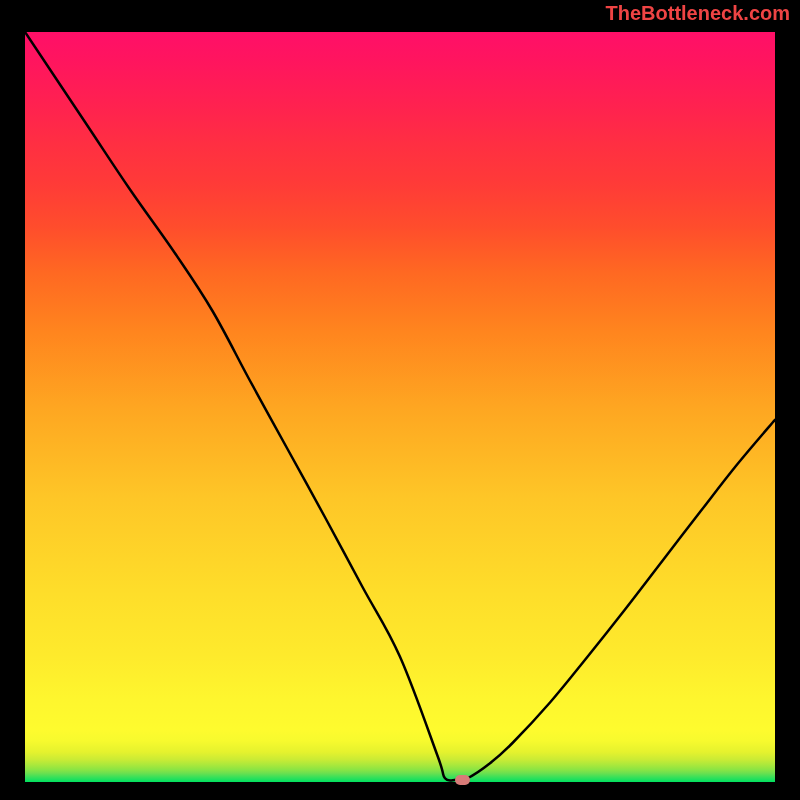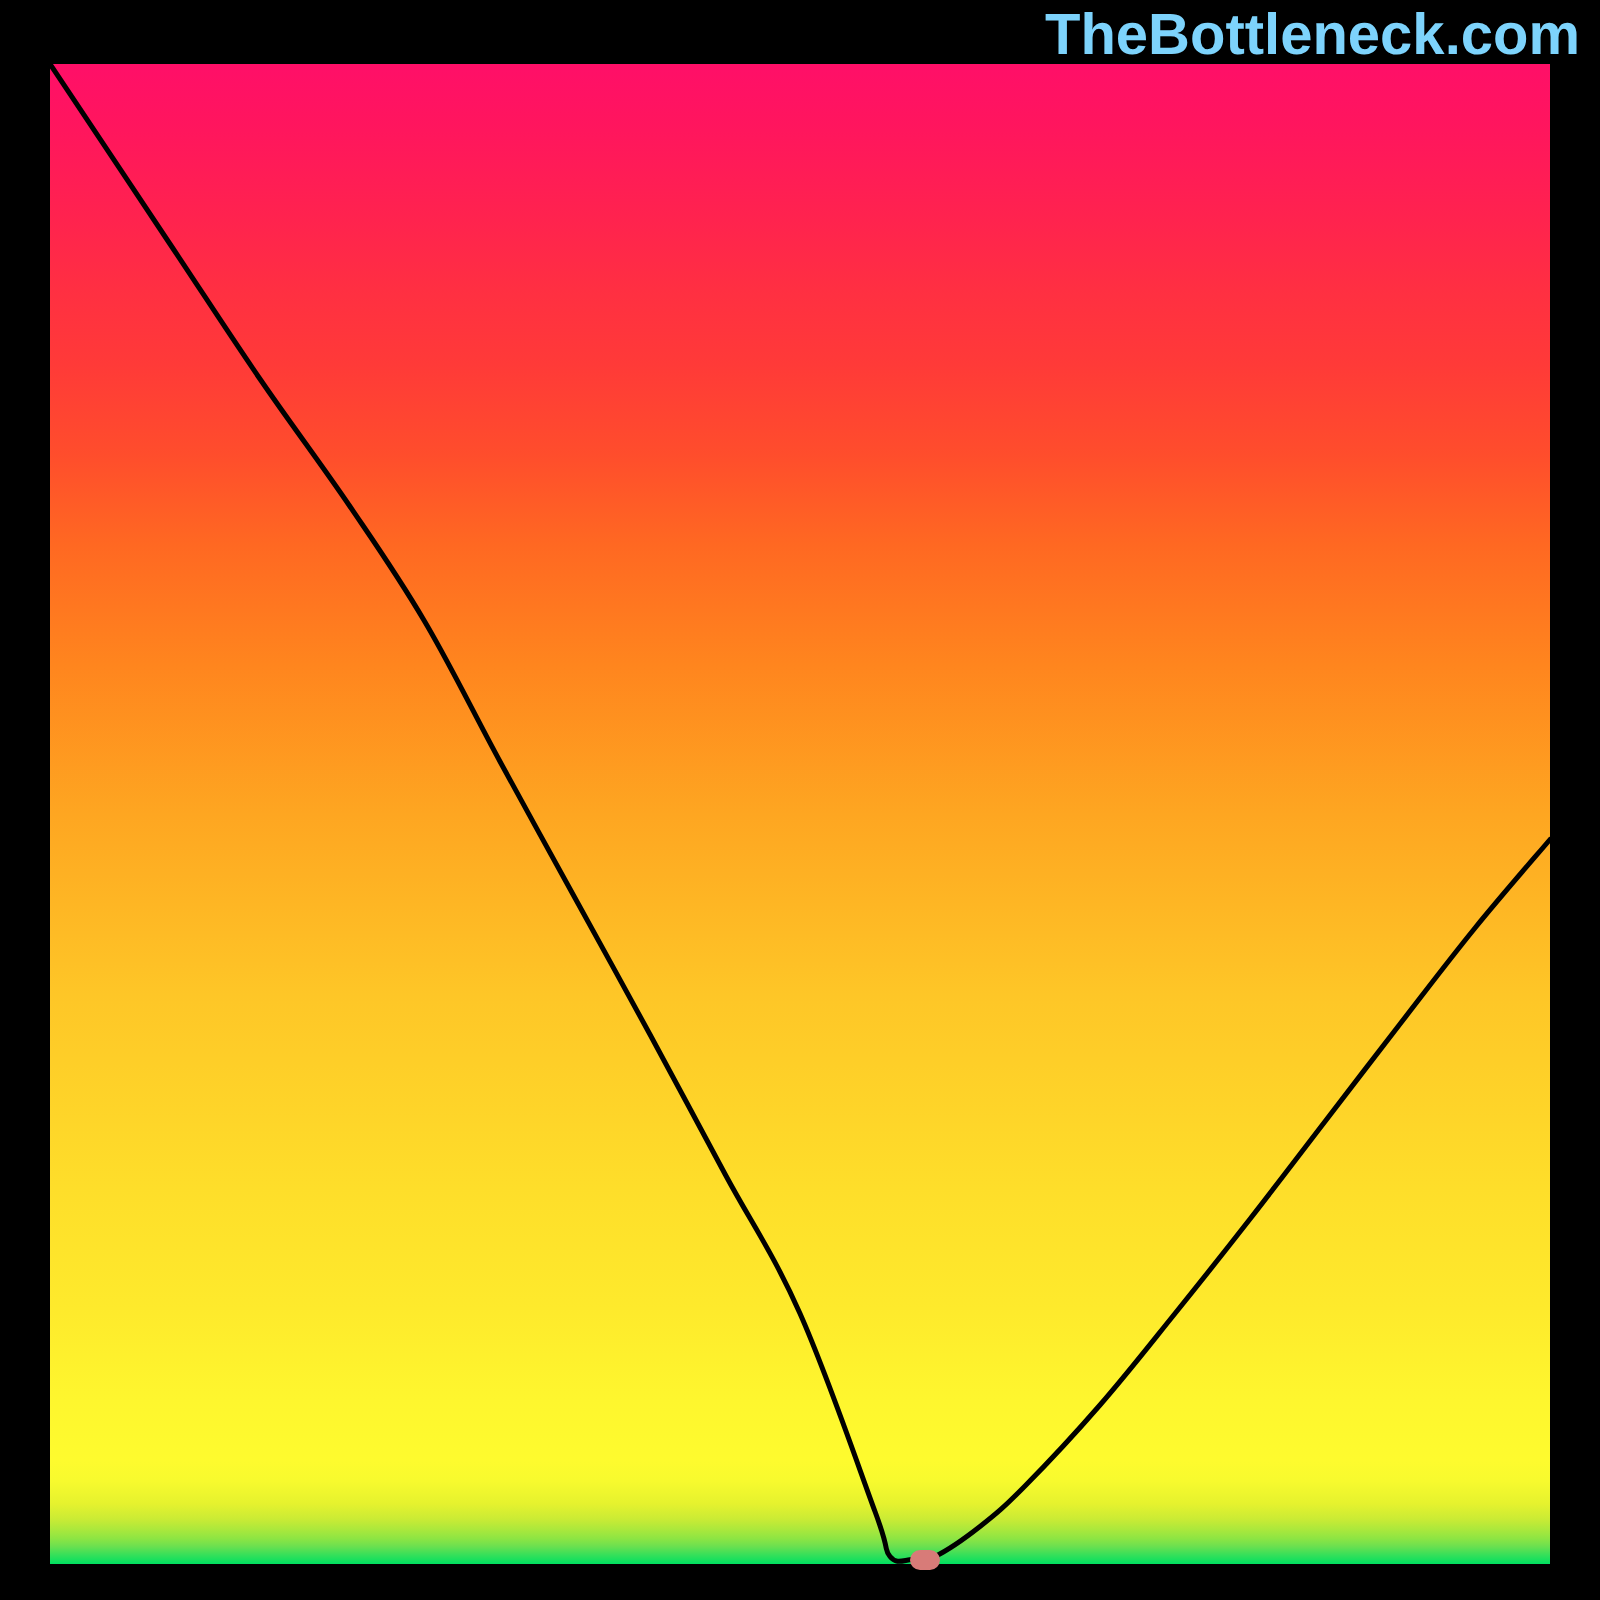--- a/index.html
+++ b/index.html
@@ -7,23 +7,23 @@
   .container {
     width: 800px;
     height: 800px;
     position: relative;
     background: #000;
   }
   .watermark {
     position: absolute;
     top: 2px;
     right: 10px;
-    color: #7dd3fc;
+    color: #ef4444;
     font-family: Arial, Helvetica, sans-serif;
-    font-size: 29px;
+    font-size: 20px;
     font-weight: bold;
     z-index: 10;
   }
   .plot {
     position: absolute;
     top: 32px;
     left: 25px;
     width: 750px;
     height: 750px;
   }

